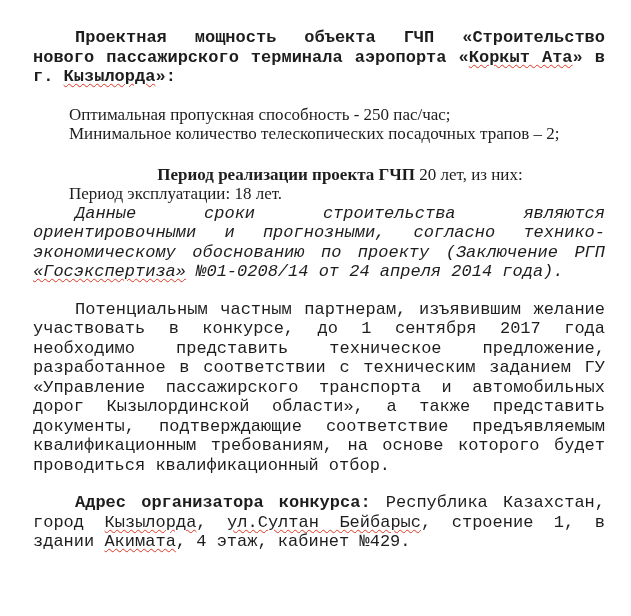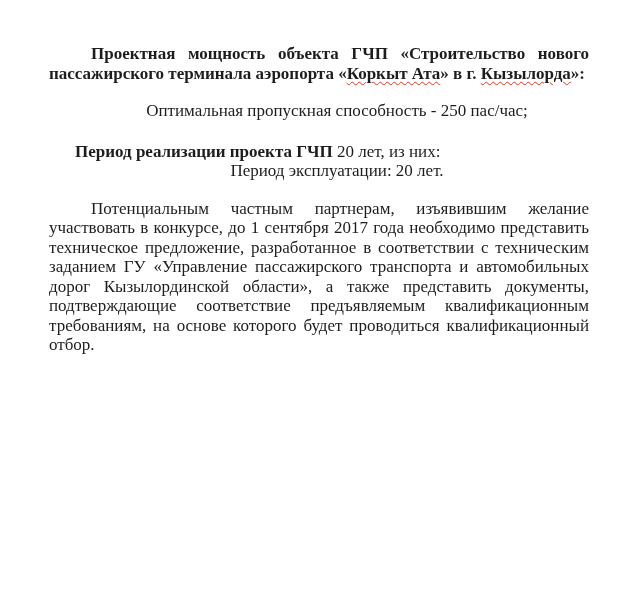--- a/index.html
+++ b/index.html
@@ -21,58 +21,62 @@
     font-size: 17px;
     line-height: 19.5px;
     color: var(--text);
   }
   .page {
     width: 631px;
     height: 616px;
     padding: 28px 26px 0 33px;
   }
   .para {
-    margin: 16px;
+    margin: 0;
     text-align: justify;
     text-indent: 42px;
+    font-family: Liberation Mono, monospace;
   }
   .gap-top { margin-top: 18px; }
   .gap-top-lg { margin-top: 21px; }
   b, .bold { font-weight: bold; }
   .italic { font-style: italic; }
   .line {
     padding-left: 36px;
-    text-align: center;
+    text-align: left;
   }
   .line-indent {
     padding-left: 42px;
-    text-align: left;
+    text-align: center;
   }
   .sq {
     text-decoration-line: underline;
     text-decoration-style: wavy;
     text-decoration-color: var(--spellcheck);
     text-decoration-thickness: 1px;
     text-underline-offset: 2px;
   }
 </style>
 </head>
 <body>
 
 <div class="page">
 
   <p class="para bold"><span>Проектная мощность объекта ГЧП «Строительство нового пассажирского терминала аэропорта «</span><span class="sq">Коркыт Ата</span><span>» в г. </span><span class="sq">Кызылорда</span><span>»:</span></p>
 
   <div class="gap-top">
     <div class="line"><span>Оптимальная пропускная способность - 250 пас/час;</span></div>
+    <div class="line"><span>Минимальное количество телескопических посадочных трапов – 2;</span></div>
   </div>
 
 
   <div class="gap-top-lg">
     <div class="line-indent"><b>Период реализации проекта ГЧП</b><span> 20 лет, из них:</span></div>
-    <div class="line"><span>Период эксплуатации: 20 лет.</span></div>
+    <div class="line"><span>Период эксплуатации: 18 лет.</span></div>
   </div>
 
+  <p class="para italic"><span>Данные сроки строительства являются ориентировочными и прогнозными, согласно технико-экономическому обоснованию по проекту (Заключение РГП </span><span class="sq">«Госэкспертиза»</span><span> №01-0208/14 от 24 апреля 2014 года).</span></p>
 
   <p class="para gap-top"><span>Потенциальным частным партнерам, изъявившим желание участвовать в конкурсе, до 1 сентября 2017 года необходимо представить техническое предложение, разработанное в соответствии с техническим заданием ГУ «Управление пассажирского транспорта и автомобильных дорог Кызылординской области», а также представить документы, подтверждающие соответствие предъявляемым квалификационным требованиям, на основе которого будет проводиться квалификационный отбор.</span></p>
 
+  <p class="para gap-top"><b>Адрес организатора конкурса:</b><span> Республика Казахстан, город </span><span class="sq">Кызылорда</span><span>, </span><span class="sq">ул.Султан Бейбарыс</span><span>, строение 1, в здании </span><span class="sq">Акимата</span><span>, 4 этаж, кабинет №429.</span></p>
 
 </div>
 
 </body></html>

